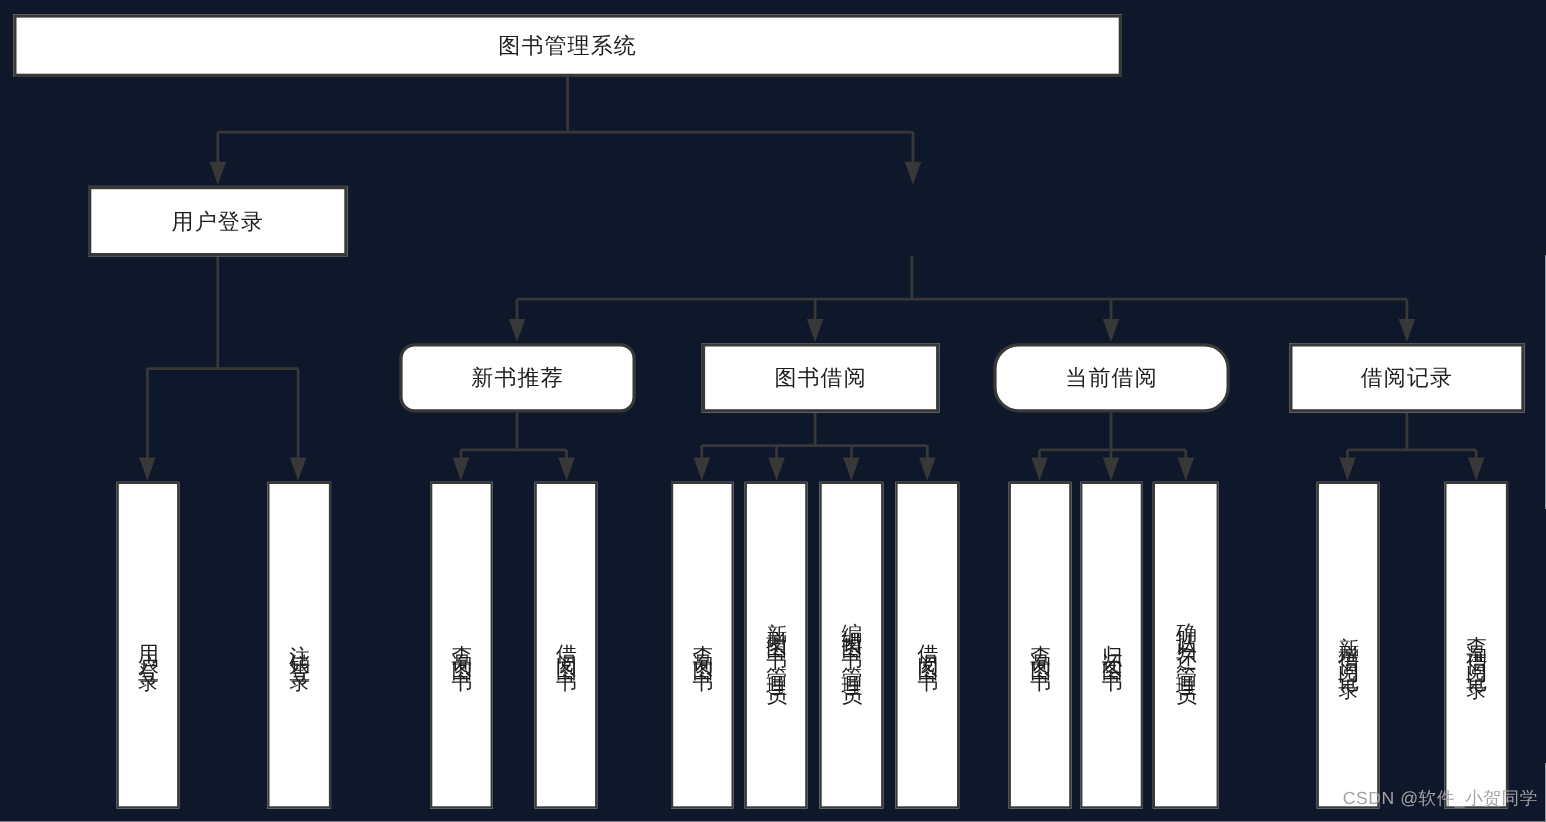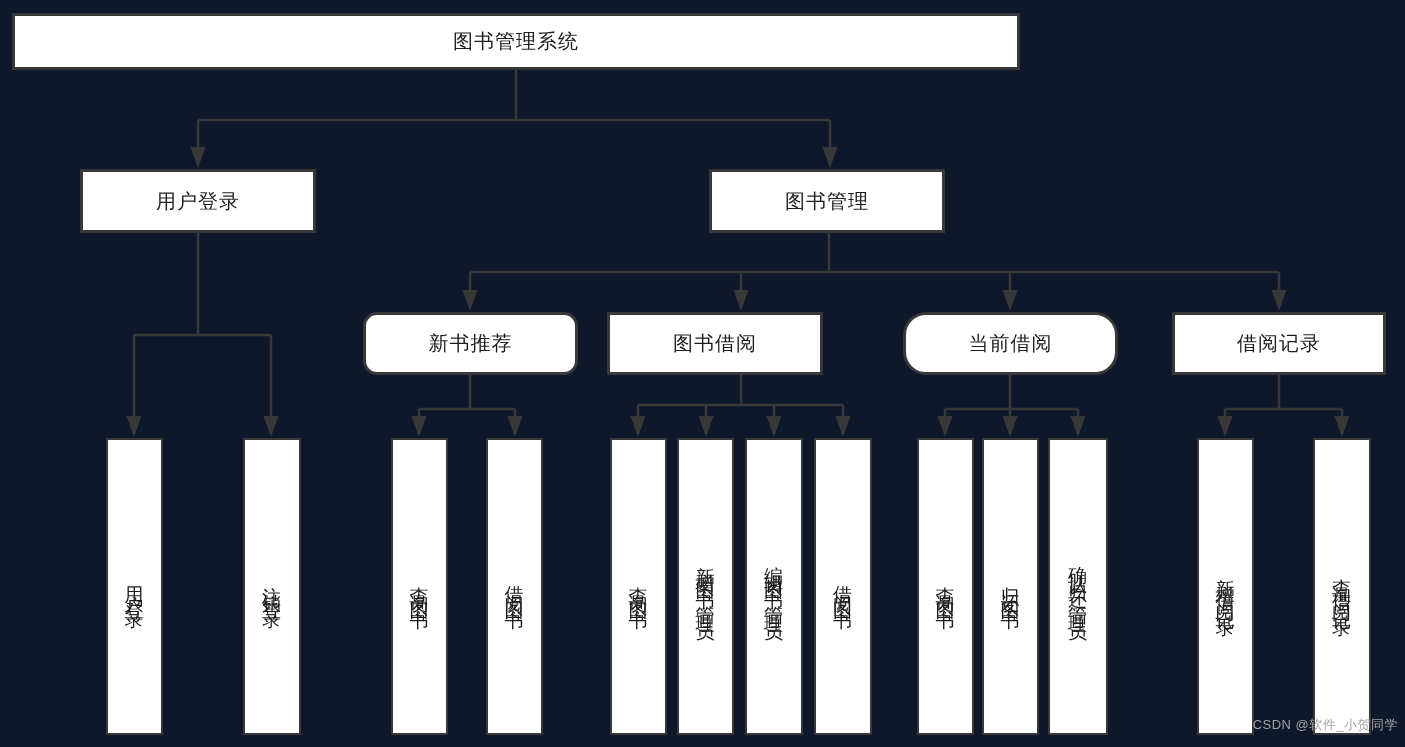--- a/index.html
+++ b/index.html
@@ -43,21 +43,21 @@
     text-orientation: mixed;
     letter-spacing: 8px;
     font-size: 19px;
     line-height: 1;
     white-space: nowrap;
   }
   .watermark {
     position: absolute;
     top: 716px;
     right: 7px;
-    font-size: 13px;
+    font-size: 16px;
     color: #a3a3a3;
     letter-spacing: 0.5px;
     z-index: 10;
   }
 </style>
 </head>
 <body>
 
 <div class="canvas">
 
@@ -101,28 +101,25 @@
     </g>
   </svg>
 
   <div class="box" style="left:12px; top:13px; width:1008px; height:57px;">
     <span>图书管理系统</span>
   </div>
 
   <div class="box" style="left:80px; top:169px; width:236px; height:64px;">
     <span>用户登录</span>
   </div>
-  <div class="box" style="left:709px; top:169px; width:236px; height:64px;">
-    <span>图书管理</span>
-  </div>
 
   <div class="box" style="left:363px; top:312px; width:215px; height:63px;border-radius:14px;">
     <span>新书推荐</span>
   </div>
-  <div class="box" style="left:607px; top:312px; width:216px; height:63px;">
+  <div class="box" style="left:638px; top:312px; width:216px; height:63px;">
     <span>图书借阅</span>
   </div>
   <div class="box" style="left:903px; top:312px; width:215px; height:63px;border-radius:23px;">
     <span>当前借阅</span>
   </div>
   <div class="box" style="left:1172px; top:312px; width:214px; height:63px;">
     <span>借阅记录</span>
   </div>
 
   <div class="box leaf" style="left:106px; top:438px; width:57px; height:297px;">

